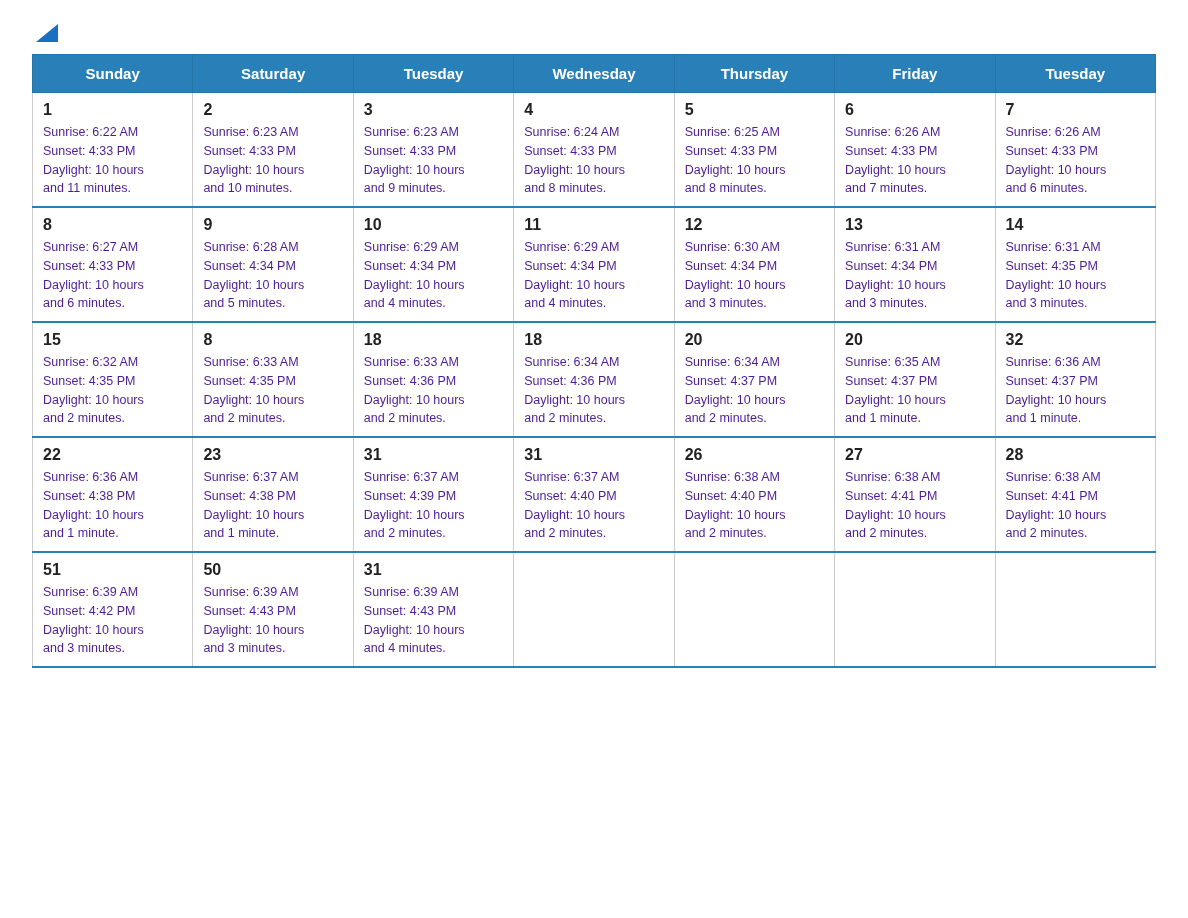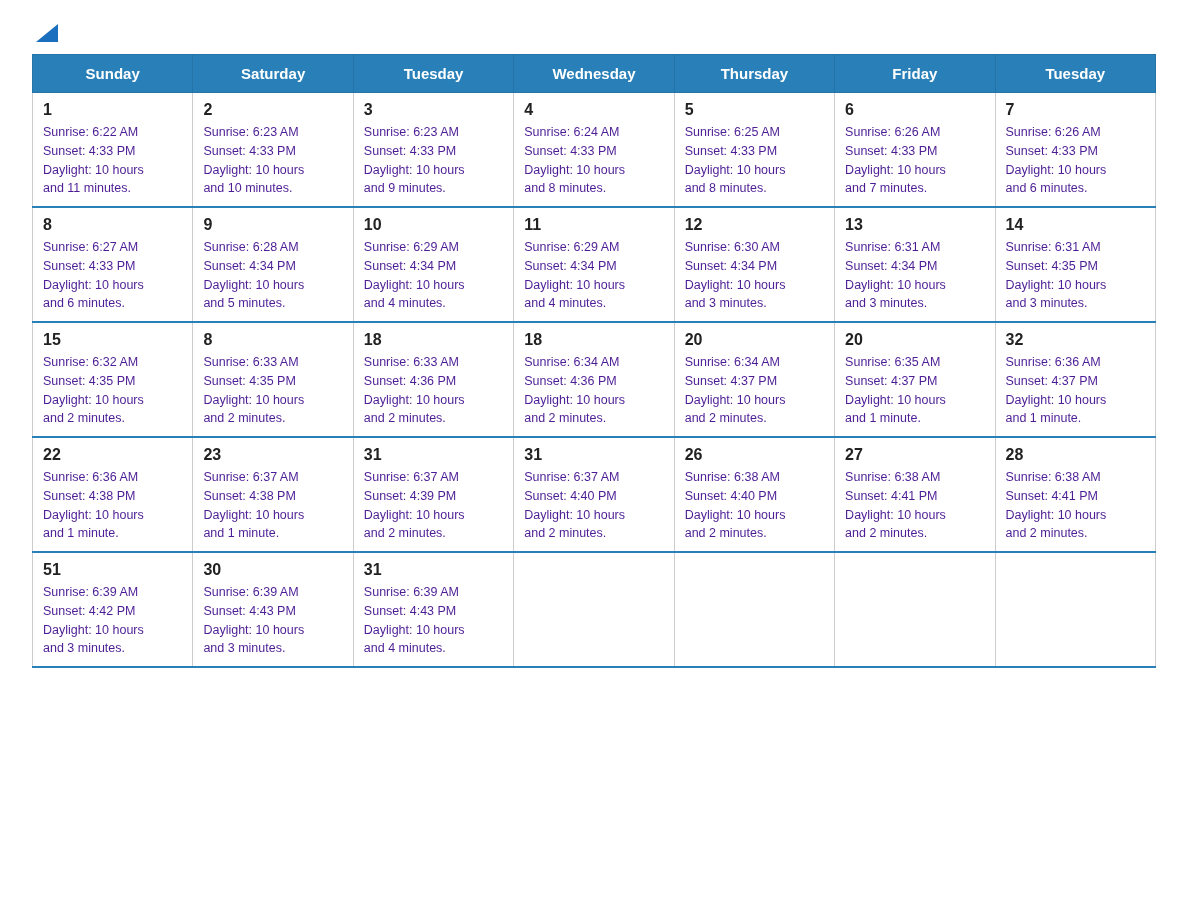--- a/index.html
+++ b/index.html
@@ -239,21 +239,21 @@
         <span class="day-number">28</span>
         <span class="day-info">Sunrise: 6:38 AM<br>Sunset: 4:41 PM<br>Daylight: 10 hours<br>and 2 minutes.</span>
       </td>
       </tr>
       <tr>
         <td>
         <span class="day-number">51</span>
         <span class="day-info">Sunrise: 6:39 AM<br>Sunset: 4:42 PM<br>Daylight: 10 hours<br>and 3 minutes.</span>
       </td>
         <td>
-        <span class="day-number">30</span>
+        <span class="day-number">50</span>
         <span class="day-info">Sunrise: 6:39 AM<br>Sunset: 4:43 PM<br>Daylight: 10 hours<br>and 3 minutes.</span>
       </td>
         <td>
         <span class="day-number">31</span>
         <span class="day-info">Sunrise: 6:39 AM<br>Sunset: 4:43 PM<br>Daylight: 10 hours<br>and 4 minutes.</span>
       </td>
         <td class="empty"></td>
         <td class="empty"></td>
         <td class="empty"></td>
         <td class="empty"></td>

